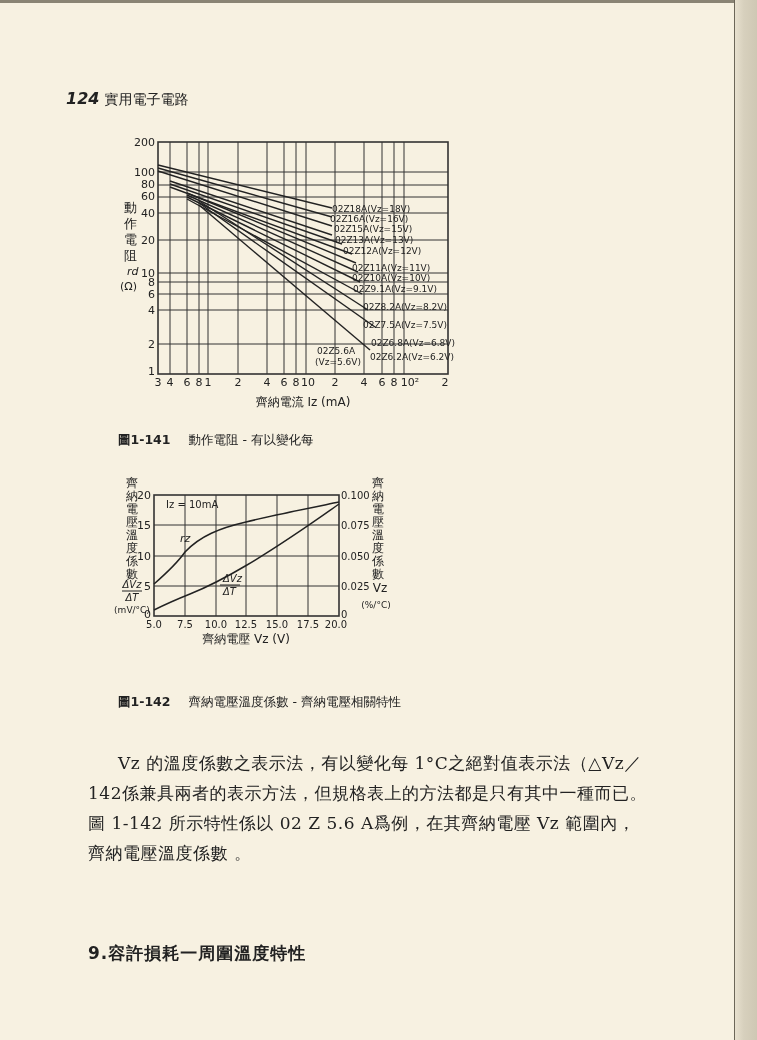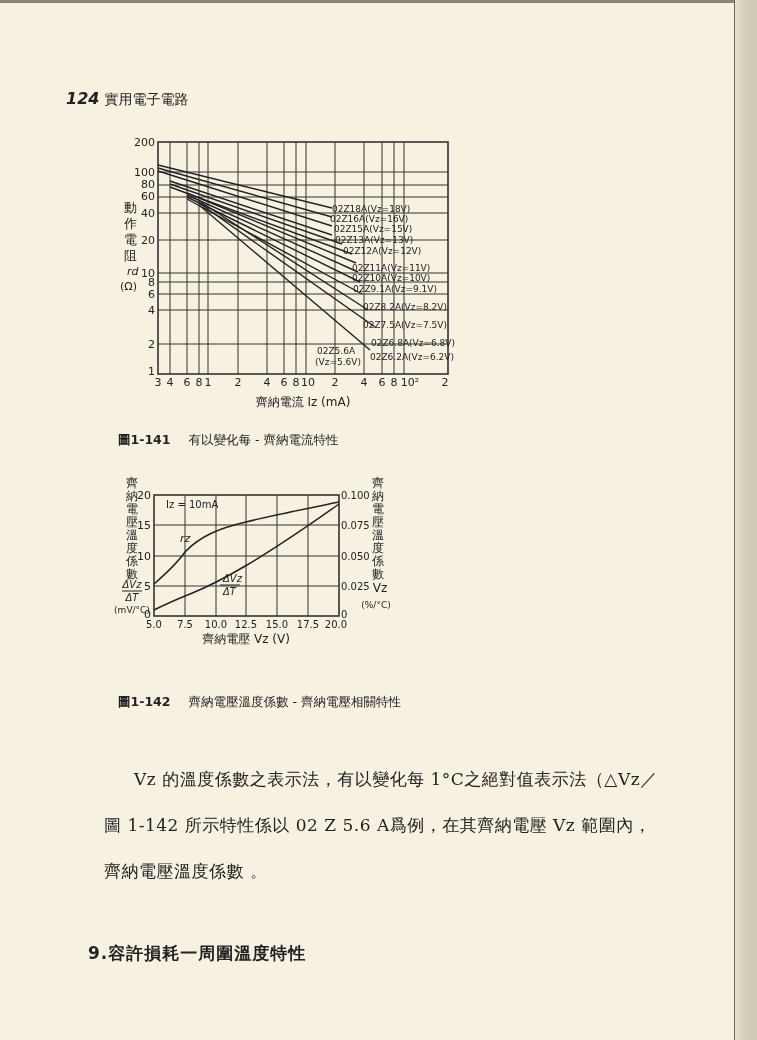--- a/index.html
+++ b/index.html
@@ -19,21 +19,21 @@
   .running-title { font-family: "DejaVu Sans", sans-serif; font-size: 14px; }
   svg text { font-family: "DejaVu Sans", sans-serif; fill: #222; }
   .caption {
     position: absolute; font-family: "DejaVu Sans", sans-serif; font-size: 12.5px;
   }
   .caption .fig { font-weight: bold; margin-right: 18px; margin-top: 44px; }
   .body-text {
     position: absolute; left: 88px; top: 748px; width: 600px;
     font-size: 17px; line-height: 30px; letter-spacing: 0.5px;
   }
-  .body-text p { margin: 16px; }
+  .body-text p { margin: 0; }
   .indent { padding-left: 30px; }
   .section-heading {
     position: absolute; left: 88px; top: 928px;
     font-family: "DejaVu Sans", sans-serif; font-size: 17px; font-weight: bold; letter-spacing: 1px; margin-top: 14px;
   }
 </style>
 </head>
 <body>
 
 <div class="top-shadow"></div>
@@ -142,21 +142,21 @@
     <text x="263" y="180">02Z8.2A(Vz=8.2V)</text>
     <text x="263" y="198">02Z7.5A(Vz=7.5V)</text>
     <text x="271" y="216">02Z6.8A(Vz=6.8V)</text>
     <text x="270" y="230">02Z6.2A(Vz=6.2V)</text>
     <text x="217" y="224">02Z5.6A</text>
     <text x="215" y="235">(Vz=5.6V)</text>
   </g>
 </svg>
 
 <div class="caption" style="left:118px;top:432px">
-  <span class="fig">圖1-141</span><span>有以變化每 - 齊納電流特性</span>
+  <span class="fig">圖1-141</span><span>動作電阻 - 有以變化每</span>
 </div>
 
 <svg style="position:absolute;left:110px;top:470px" width="290" height="180" viewBox="0 0 290 180">
   <g stroke="#333" stroke-width="1" fill="none">
     <rect x="44" y="25" width="185" height="121" stroke-width="1.6"></rect>
     <line x1="44" y1="55" x2="229" y2="55"></line>
     <line x1="44" y1="86" x2="229" y2="86"></line>
     <line x1="44" y1="116" x2="229" y2="116"></line>
     <line x1="75" y1="25" x2="75" y2="146"></line>
     <line x1="106" y1="25" x2="106" y2="146"></line>
@@ -224,17 +224,18 @@
   <line x1="110" y1="115" x2="130" y2="115" stroke="#222"></line>
   <text x="113" y="125" font-size="10" font-style="italic">ΔT</text>
 </svg>
 
 <div class="caption" style="left:118px;top:694px">
   <span class="fig">圖1-142</span><span>齊納電壓溫度係數 - 齊納電壓相關特性</span>
 </div>
 
 <div class="body-text">
   <p class="indent">Vz  的溫度係數之表示法，有以變化每 1°C之絕對值表示法（△Vz／</p>
+  <p>142係兼具兩者的表示方法，但規格表上的方法都是只有其中一種而已。</p>
   <p>圖 1-142 所示特性係以 02 Z 5.6 A爲例，在其齊納電壓 Vz 範圍內，</p>
   <p>齊納電壓溫度係數 。</p>
 </div>
 
 <div class="section-heading">9.容許損耗一周圍溫度特性</div>
 
 </body></html>

